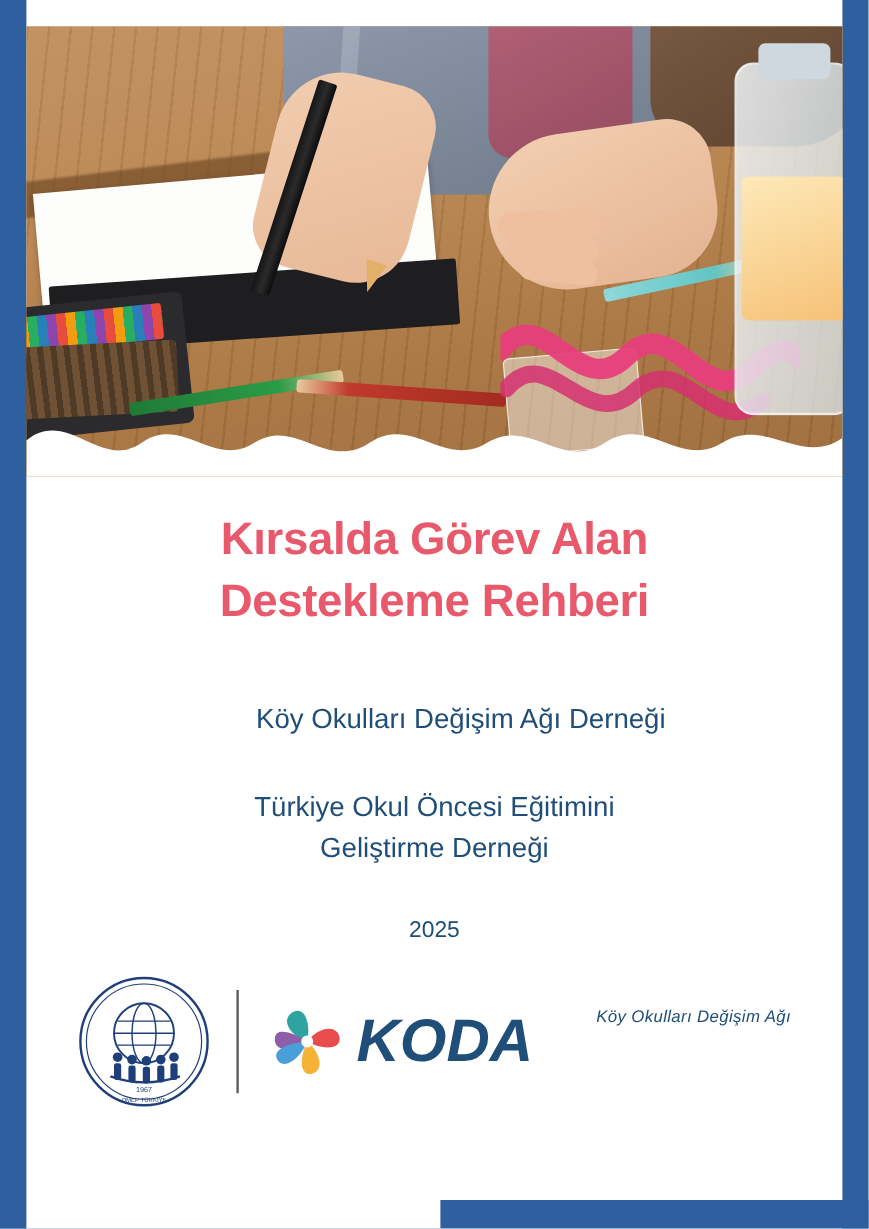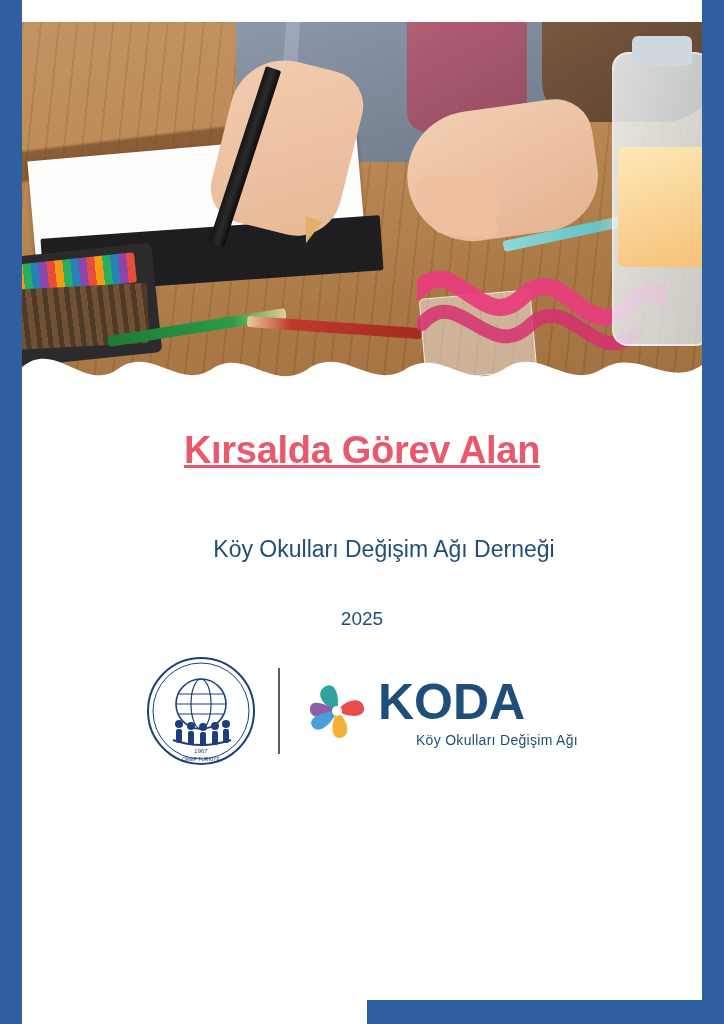--- a/index.html
+++ b/index.html
@@ -277,21 +277,21 @@
     text-align: center;
   }
   .title {
     margin: 28px 0 0 0;
     color: #e8596b;
     font-size: 38px;
     font-weight: bold;
     line-height: 1.33;
     letter-spacing: -0.3px;
   }
-  .title .line { display: block; text-decoration: underline; }
+  .title .line { display: block; }
 
   .org {
     color: #1f4e79;
     font-size: 23px;
     line-height: 1.45;
   }
   .org-1 { margin-top: 57px; margin-left: 44px; }
   .org-2 { margin-top: 40px; }
   .year {
     color: #1f4e79;
@@ -383,24 +383,29 @@
                C 518,16 544,62 580,40
                C 616,18 646,60 680,36
                L680,70 L0,70 Z" fill="#ffffff"></path>
     </svg>
   </div>
 
   <div class="content">
 
     <h1 class="title">
       <span class="line">Kırsalda Görev Alan</span>
+      <span class="line">Destekleme Rehberi</span>
     </h1>
 
     <div class="org org-1">Köy Okulları Değişim Ağı Derneği</div>
 
+    <div class="org org-2">
+      <div>Türkiye Okul Öncesi Eğitimini</div>
+      <div>Geliştirme Derneği</div>
+    </div>
 
     <div class="year">2025</div>
 
     <div class="logos">
 
       <svg class="logo-left" viewBox="0 0 110 110">
         <circle cx="55" cy="55" r="53" fill="none" stroke="#1f3f7a" stroke-width="2"></circle>
         <circle cx="55" cy="55" r="48" fill="none" stroke="#1f3f7a" stroke-width="1"></circle>
         <circle cx="55" cy="48" r="25" fill="none" stroke="#1f3f7a" stroke-width="1.6"></circle>
         <ellipse cx="55" cy="48" rx="10" ry="25" fill="none" stroke="#1f3f7a" stroke-width="1.2"></ellipse>
@@ -428,21 +433,21 @@
 
       <div style="display:flex; align-items:center; gap:6px;">
         <svg width="70" height="70" viewBox="0 0 70 70">
           <path d="M35 35 C 20 30, 12 16, 24 10 C 34 6, 38 22, 35 35 Z" fill="#2ea3a0"></path>
           <path d="M35 35 C 44 23, 60 20, 62 32 C 63 42, 47 42, 35 35 Z" fill="#e84c4c"></path>
           <path d="M35 35 C 46 44, 50 60, 38 62 C 28 63, 29 47, 35 35 Z" fill="#f5b335"></path>
           <path d="M35 35 C 23 44, 7 44, 8 32 C 9 22, 25 28, 35 35 Z" fill="#8e5fa8"></path>
           <path d="M35 35 C 30 48, 16 60, 10 50 C 5 41, 22 36, 35 35 Z" fill="#4a9fd8"></path>
           <circle cx="35" cy="35" r="5" fill="#ffffff"></circle>
         </svg>
-        <div style="display:flex; flex-direction:column; align-items:flex-end;">
+        <div style="display:flex; font-style:italic;">
           <svg width="200" height="58" viewBox="0 0 200 58">
             <text x="0" y="45" font-size="50" font-weight="bold" fill="#1f4e79" font-family="Liberation Sans, sans-serif">KODA</text>
           </svg>
           <div class="koda-sub">Köy Okulları Değişim Ağı</div>
         </div>
       </div>
 
     </div>
   </div>
 </div>

